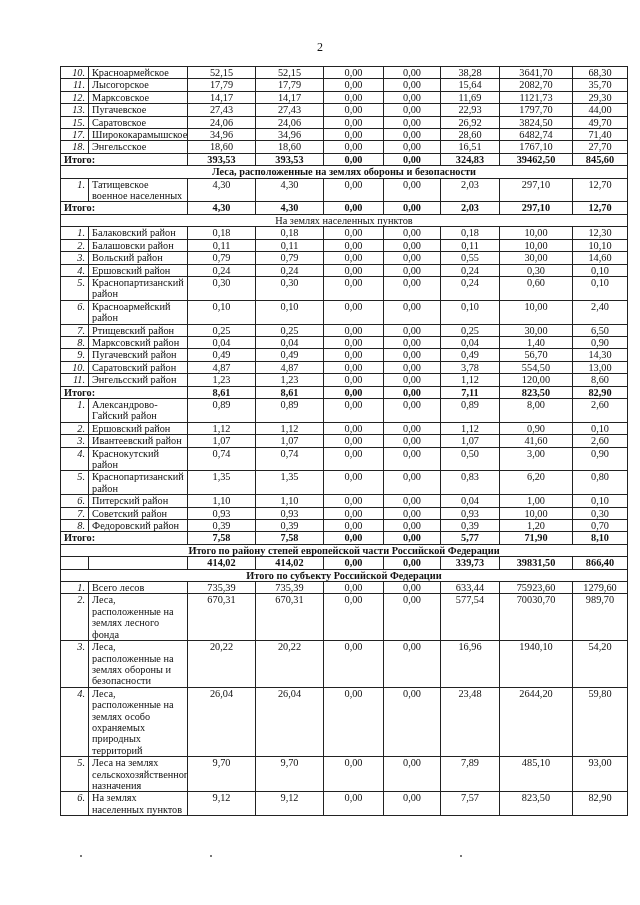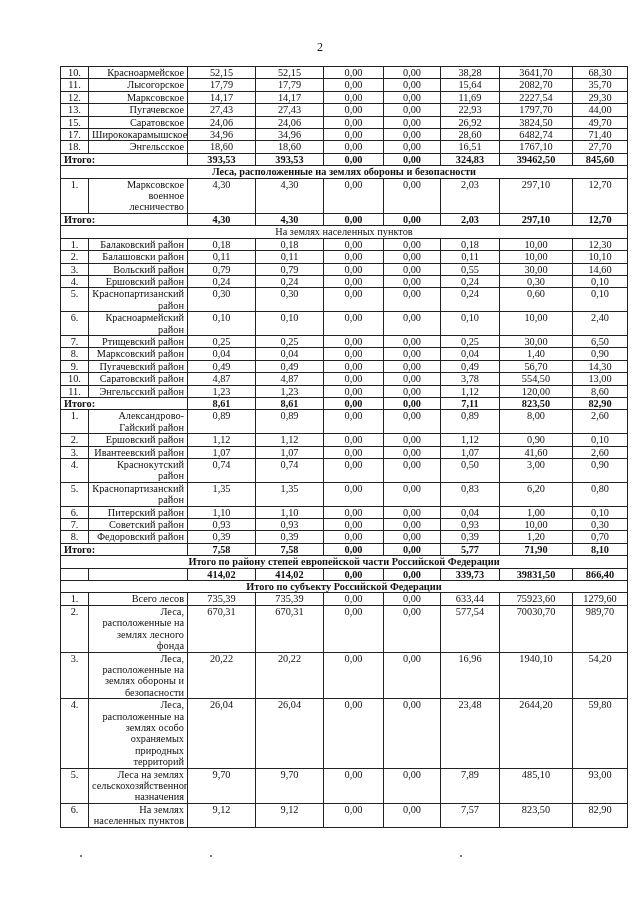--- a/index.html
+++ b/index.html
@@ -3,22 +3,22 @@
 <meta charset="utf-8">
 <style>
   html, body { margin: 0; padding: 0; background: #ffffff; }
   body { width: 640px; height: 905px; position: relative; overflow: hidden;
          font-family: "Liberation Serif", "DejaVu Serif", serif; color: #111; }
   .page-number { position: absolute; top: 40px; left: 0; width: 640px; text-align: center;
                  font-size: 12px; }
   table.forest { position: absolute; top: 66px; left: 60px; width: 567px;
                  border-collapse: collapse; table-layout: fixed; font-size: 10.3px; line-height: 11.4px; }
   table.forest td { border: 1px solid #222; padding: 0 3px; vertical-align: top; overflow: hidden; }
-  td.num { text-align: center; padding-left: 5px; }
-  td.name { text-align: right; }
+  td.num { text-align: right; padding-left: 5px; font-style: italic; }
+  td.name { text-align: left; }
   td.val { text-align: center; }
   tr.total td { font-weight: bold; }
   td.total-label { text-align: left; padding-left: 33px; font-weight: bold; }
   td.section { text-align: center; font-weight: bold; }
   td.section.plain { font-weight: normal; }
   .scan-marks { position: absolute; top: 855px; left: 60px; width: 567px; height: 4px; }
   .scan-marks span { position: absolute; top: 0; width: 2px; height: 2px; background: #777; }
 </style>
 </head>
 <body>
@@ -61,21 +61,21 @@
         <td class="val">35,70</td>
       </tr>
       <tr>
         <td class="num">12.</td>
         <td class="name">Марксовское</td>
         <td class="val">14,17</td>
         <td class="val">14,17</td>
         <td class="val">0,00</td>
         <td class="val">0,00</td>
         <td class="val">11,69</td>
-        <td class="val">2227,54</td>
+        <td class="val">1121,73</td>
         <td class="val">29,30</td>
       </tr>
       <tr>
         <td class="num">13.</td>
         <td class="name">Пугачевское</td>
         <td class="val">27,43</td>
         <td class="val">27,43</td>
         <td class="val">0,00</td>
         <td class="val">0,00</td>
         <td class="val">22,93</td>
@@ -123,21 +123,21 @@
         <td class="val">0,00</td>
         <td class="val">324,83</td>
         <td class="val">39462,50</td>
         <td class="val">845,60</td>
       </tr>
       <tr>
         <td colspan="9" class="section">Леса, расположенные на землях обороны и безопасности</td>
       </tr>
       <tr>
         <td class="num">1.</td>
-        <td class="name">Марксовское военное лесничество</td>
+        <td class="name">Татищевское военное населенных</td>
         <td class="val">4,30</td>
         <td class="val">4,30</td>
         <td class="val">0,00</td>
         <td class="val">0,00</td>
         <td class="val">2,03</td>
         <td class="val">297,10</td>
         <td class="val">12,70</td>
       </tr>
       <tr class="total">
         <td colspan="2" class="total-label">Итого:</td>

